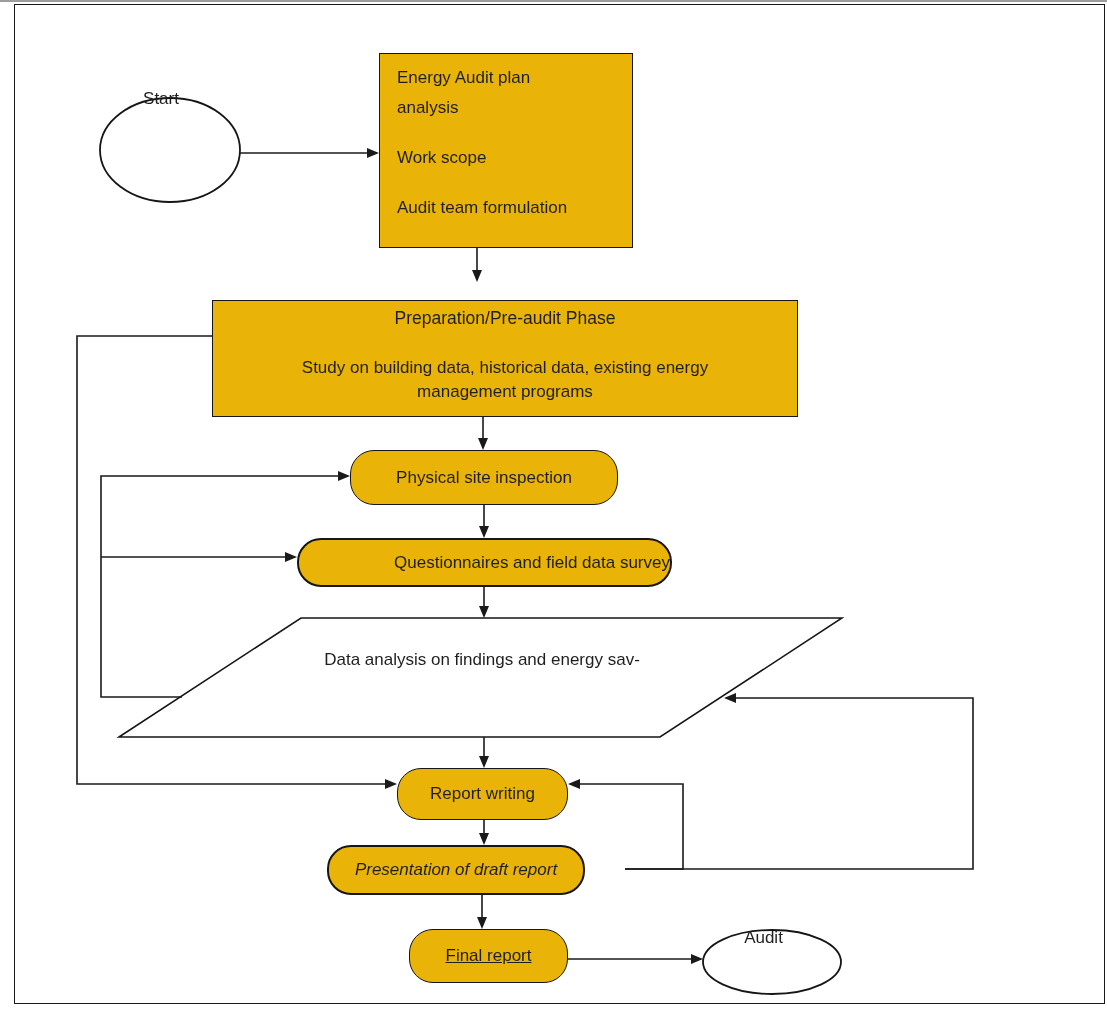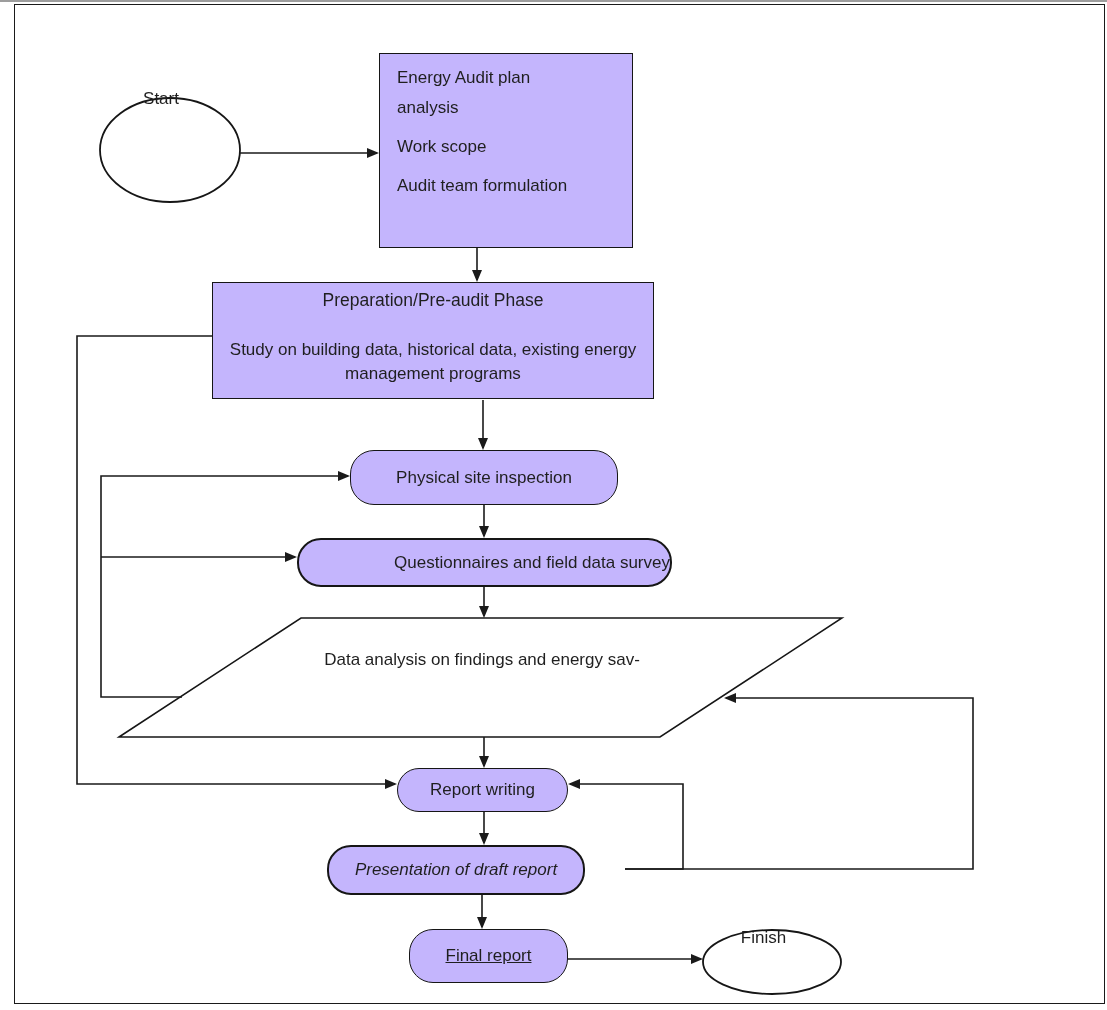--- a/index.html
+++ b/index.html
@@ -30,21 +30,21 @@
   }
   svg.layer {
     position: absolute;
     left: 0; top: 0;
     width: 1107px;
     height: 1010px;
   }
   .node {
     position: absolute;
     box-sizing: border-box;
-    background: #c4b5fd;
+    background: #eab308;
     border: 1.5px solid #161616;
     font-size: 17px;
     line-height: 22px;
   }
   .node.center {
     display: flex;
     align-items: center;
     justify-content: center;
     text-align: center;
     border-radius: 24px;
@@ -59,21 +59,21 @@
     justify-content: center;
     text-align: center;
     pointer-events: none;
   }
   
   .plan-box {
     padding: 9px 10px 0 17px;
     text-align: left;
   }
   .plan-box .pline { line-height: 30px; }
-  .plan-box .gap { margin-top: 9px; }
+  .plan-box .gap { margin-top: 20px; }
   
   .prep-box {
     padding-top: 4px;
     text-align: center;
   }
   .prep-box .ptitle {
     line-height: 26px;
     margin-bottom: 25px;
     font-size: 17.5px;
   }
@@ -121,47 +121,47 @@
     <span class="start-label-inner">Start</span>
   </div>
 
   <div class="node plan-box" style="left:379px; top:53px; width:254px; height:195px;">
     <div class="pline">Energy Audit plan</div>
     <div class="pline">analysis</div>
     <div class="pline gap">Work scope</div>
     <div class="pline gap">Audit team formulation</div>
   </div>
 
-  <div class="node prep-box" style="left:212px; top:282px; width:442px; height:117px;">
+  <div class="node prep-box" style="left:212px; top:300px; width:586px; height:117px;">
     <div class="ptitle">Preparation/Pre-audit Phase</div>
     <div class="pline">Study on building data, historical data, existing energy</div>
     <div class="pline">management programs</div>
   </div>
 
   <div class="node center" style="left:350px; top:450px; width:268px; height:55px;">
     <span>Physical site inspection</span>
   </div>
 
   <div class="node center thick" style="left:297px; top:538px; width:375px; height:49px;justify-content:flex-end;">
     <span>Questionnaires and field data survey</span>
   </div>
 
   <div class="label" style="left:182px; top:650px; width:600px; height:28px;">
     <span>Data analysis on findings and energy sav-</span>
   </div>
 
-  <div class="node center" style="left:397px; top:768px; width:171px; height:44px;">
+  <div class="node center" style="left:397px; top:768px; width:171px; height:52px;">
     <span>Report writing</span>
   </div>
 
   <div class="node center thick" style="left:327px; top:845px; width:258px; height:50px;font-style:italic;">
     <span>Presentation of draft report</span>
   </div>
 
   <div class="node center" style="left:409px; top:929px; width:159px; height:54px;text-decoration:underline;">
     <span>Final report</span>
   </div>
 
   <div class="label" style="left:703px; top:930px; width:139px; height:64px;">
-    <span class="finish-label-inner">Finish</span>
+    <span class="finish-label-inner">Audit</span>
   </div>
 
 </div>
 
 </body></html>

